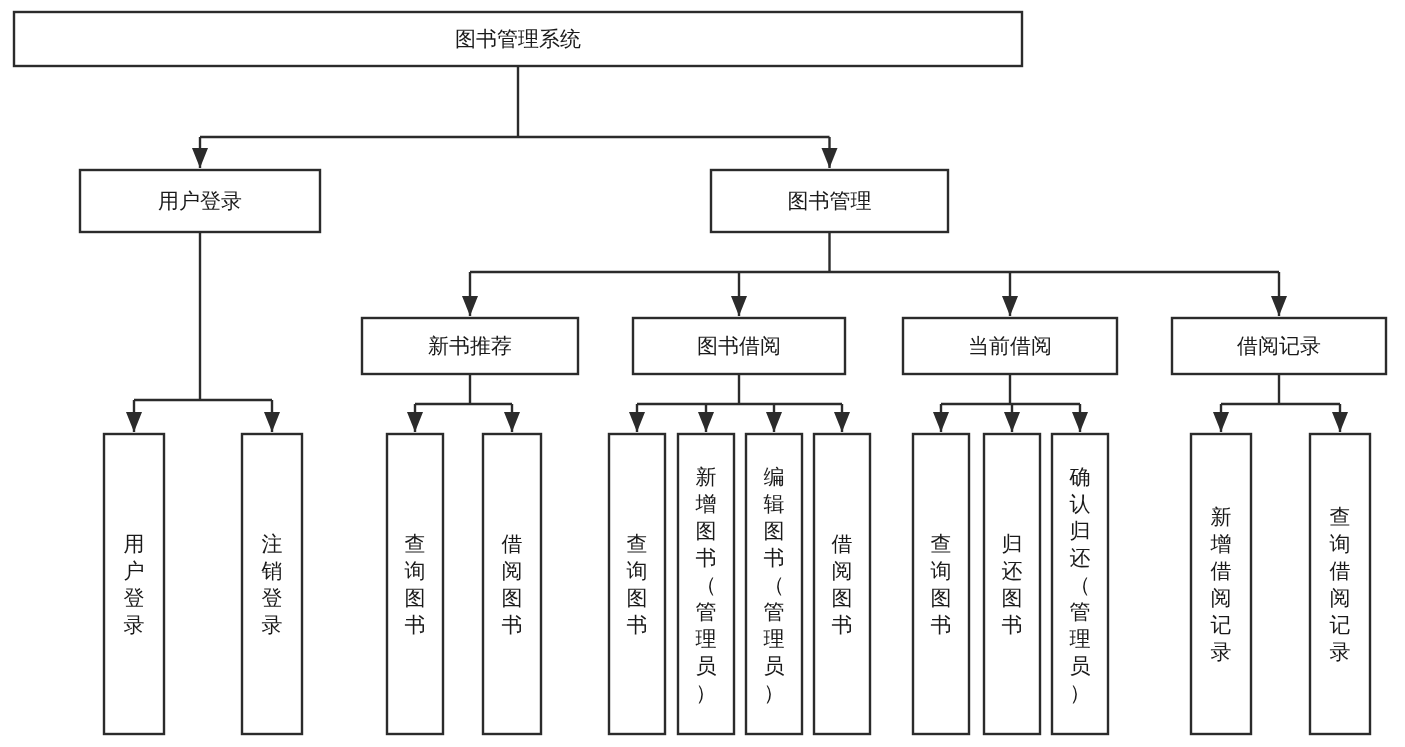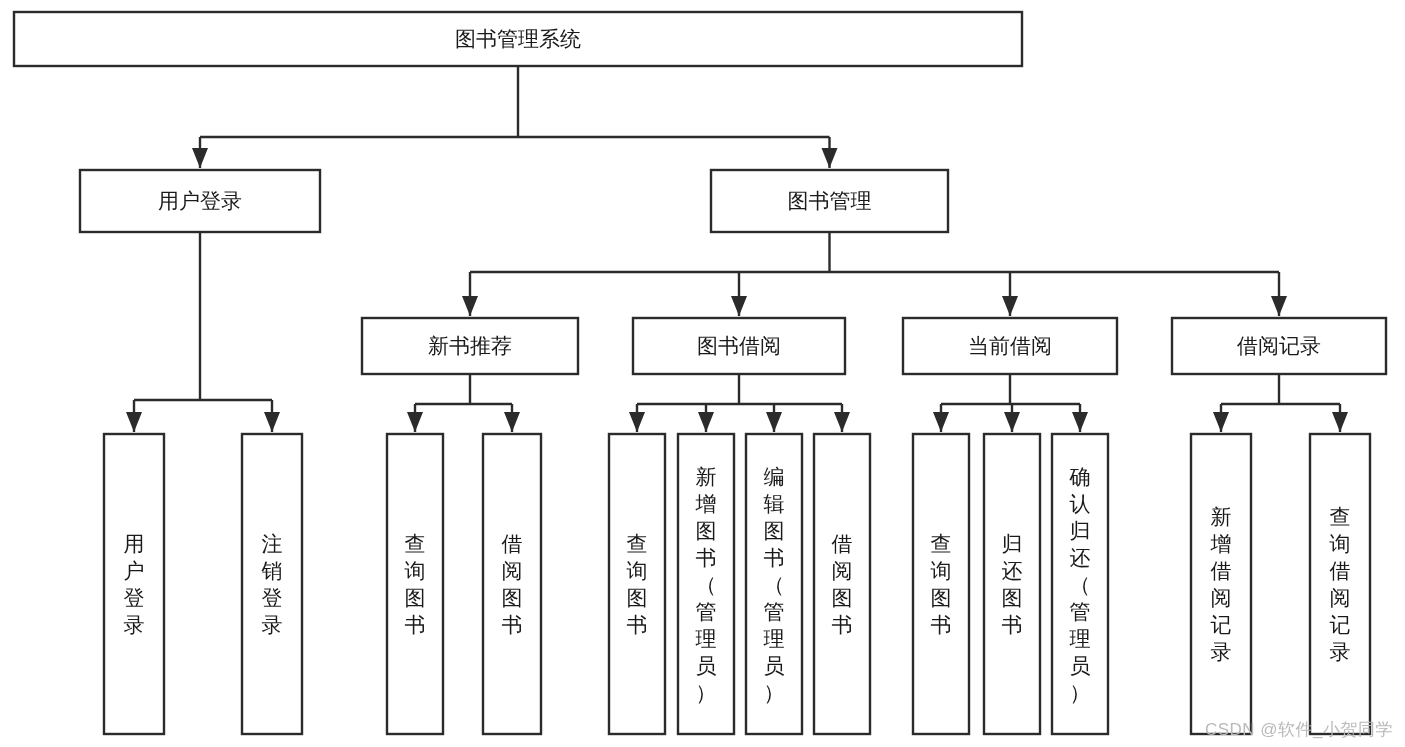--- a/index.html
+++ b/index.html
@@ -206,15 +206,14 @@
           <rect x="1191" y="434" width="60" height="300" class="node-box"></rect>
           <text x="1221" class="node-label-vertical"><tspan x="1221" y="524.06">新</tspan><tspan x="1221" y="551.06">增</tspan><tspan x="1221" y="578.06">借</tspan><tspan x="1221" y="605.06">阅</tspan><tspan x="1221" y="632.06">记</tspan><tspan x="1221" y="659.06">录</tspan></text>
         </g>
         <g>
           <rect x="1310" y="434" width="60" height="300" class="node-box"></rect>
           <text x="1340" class="node-label-vertical"><tspan x="1340" y="524.06">查</tspan><tspan x="1340" y="551.06">询</tspan><tspan x="1340" y="578.06">借</tspan><tspan x="1340" y="605.06">阅</tspan><tspan x="1340" y="632.06">记</tspan><tspan x="1340" y="659.06">录</tspan></text>
         </g>
       </g>
   </svg>
 
-  <div class="watermark-text">CSDN @软件_小贺同学</div>
 
 </div>
 
 </body></html>

